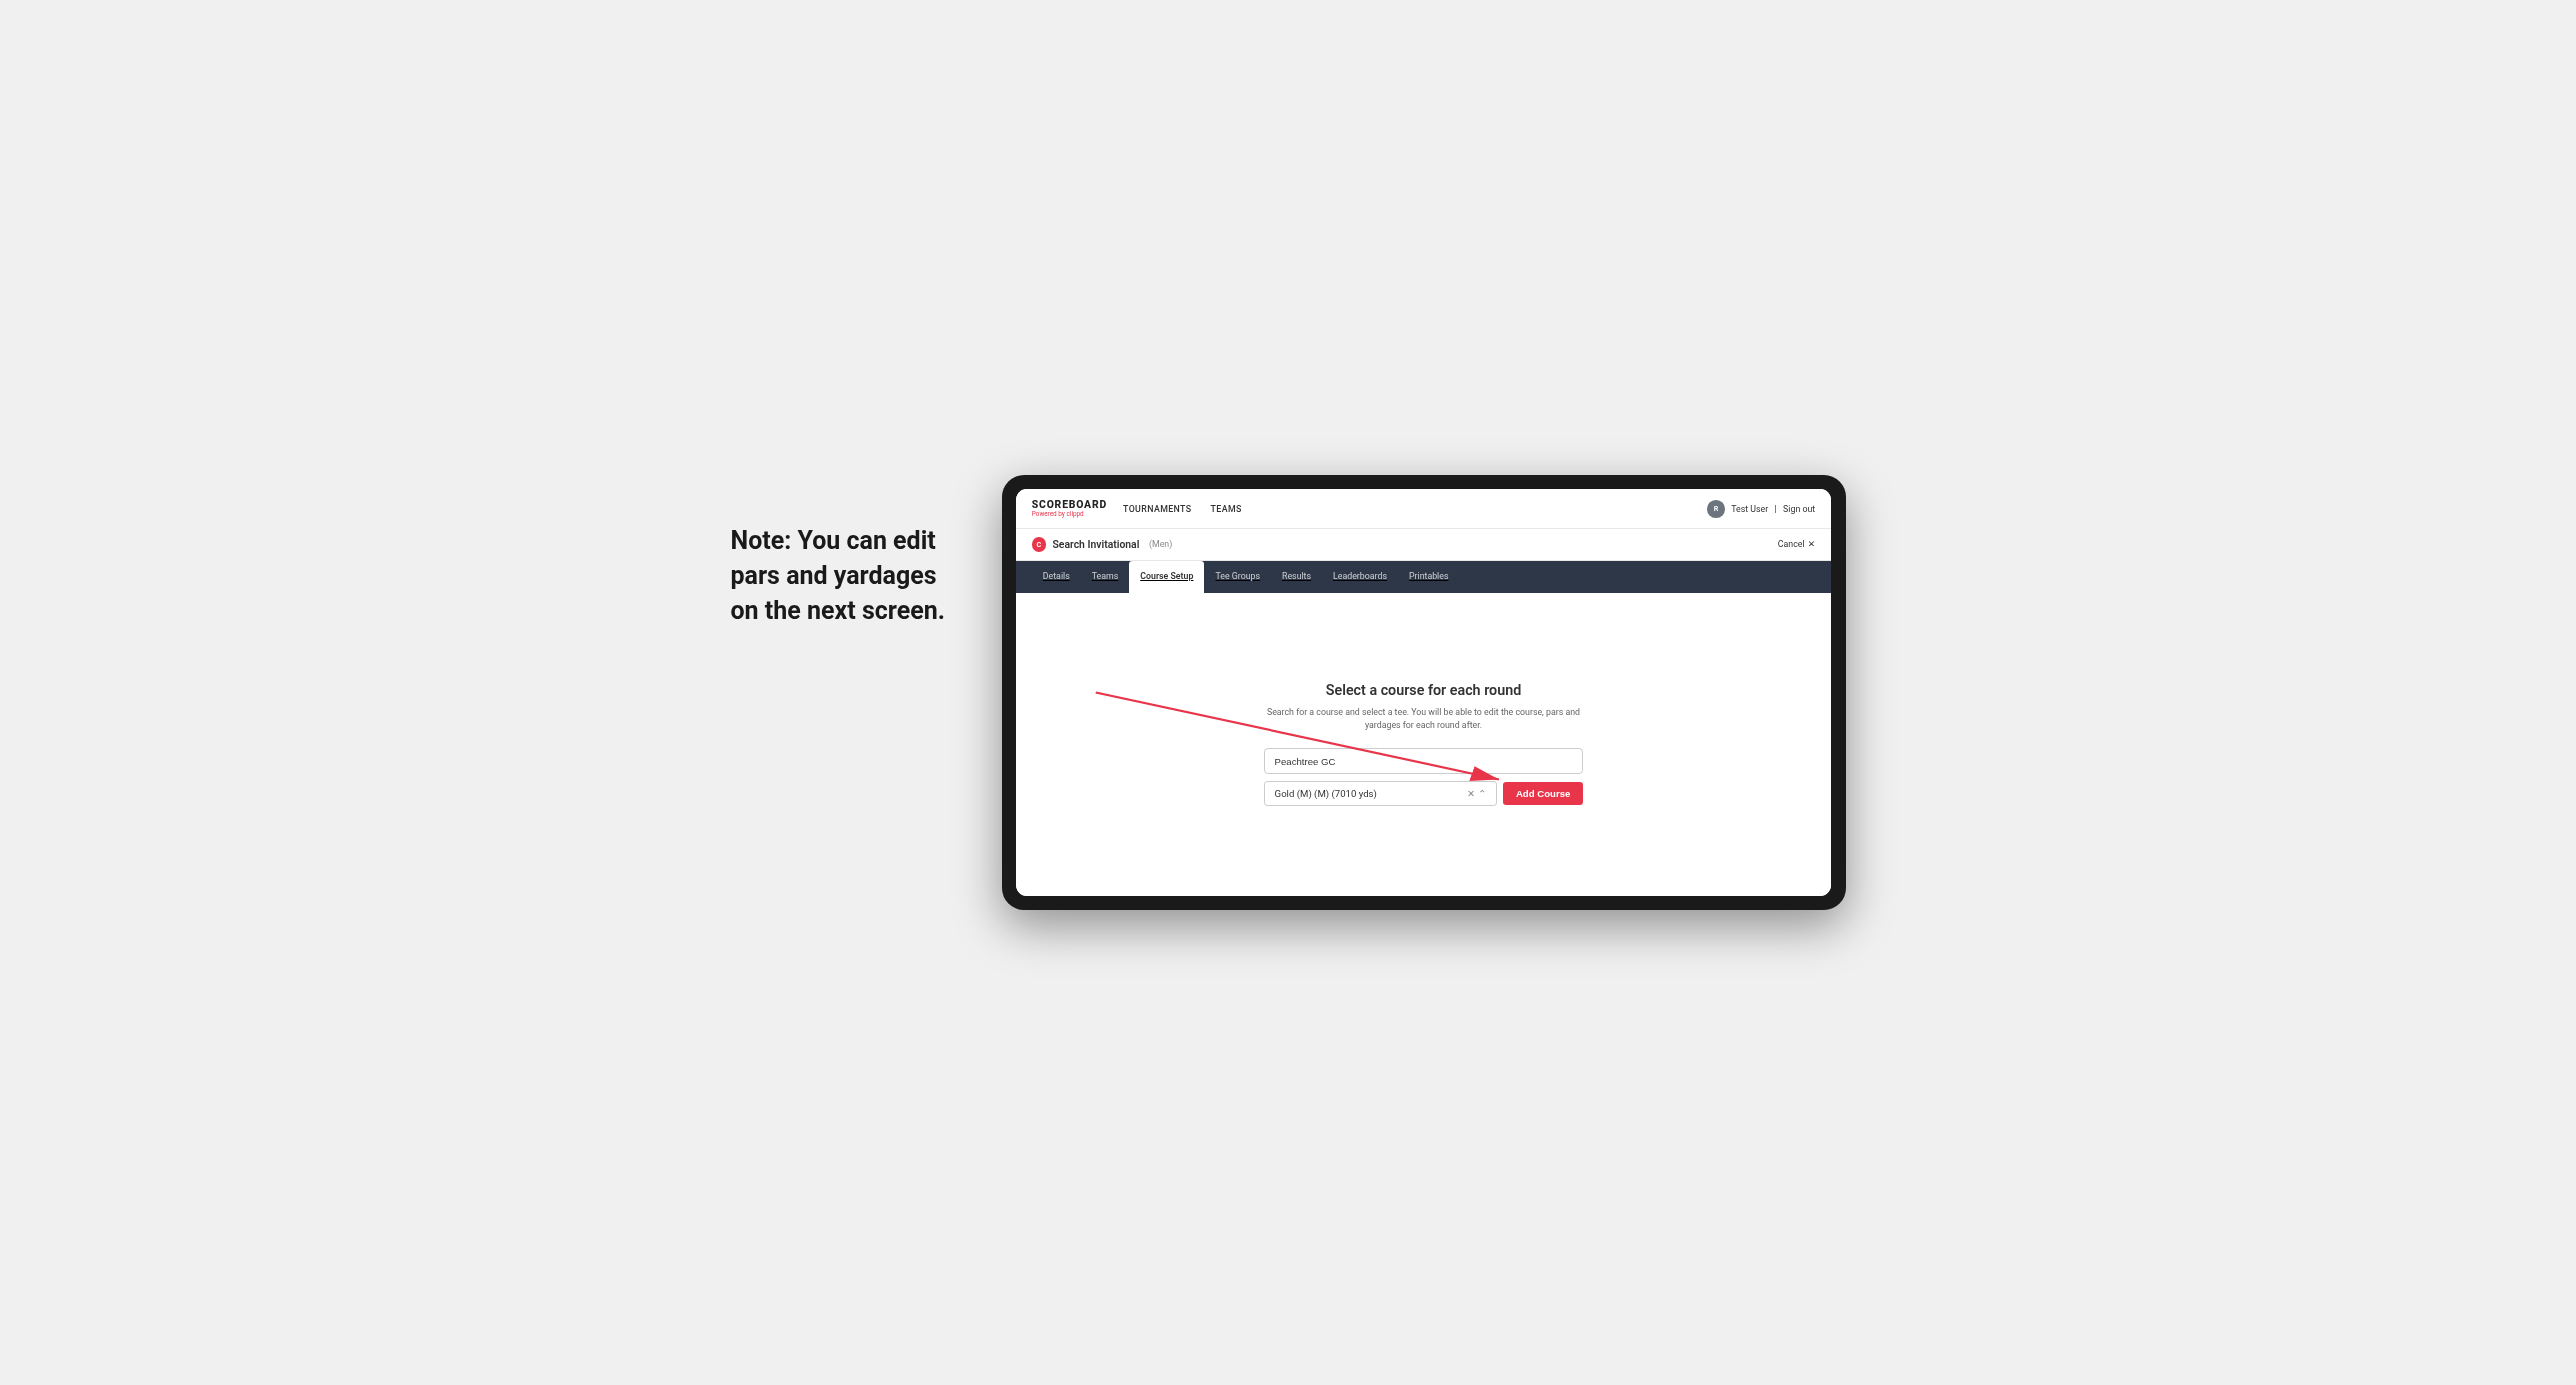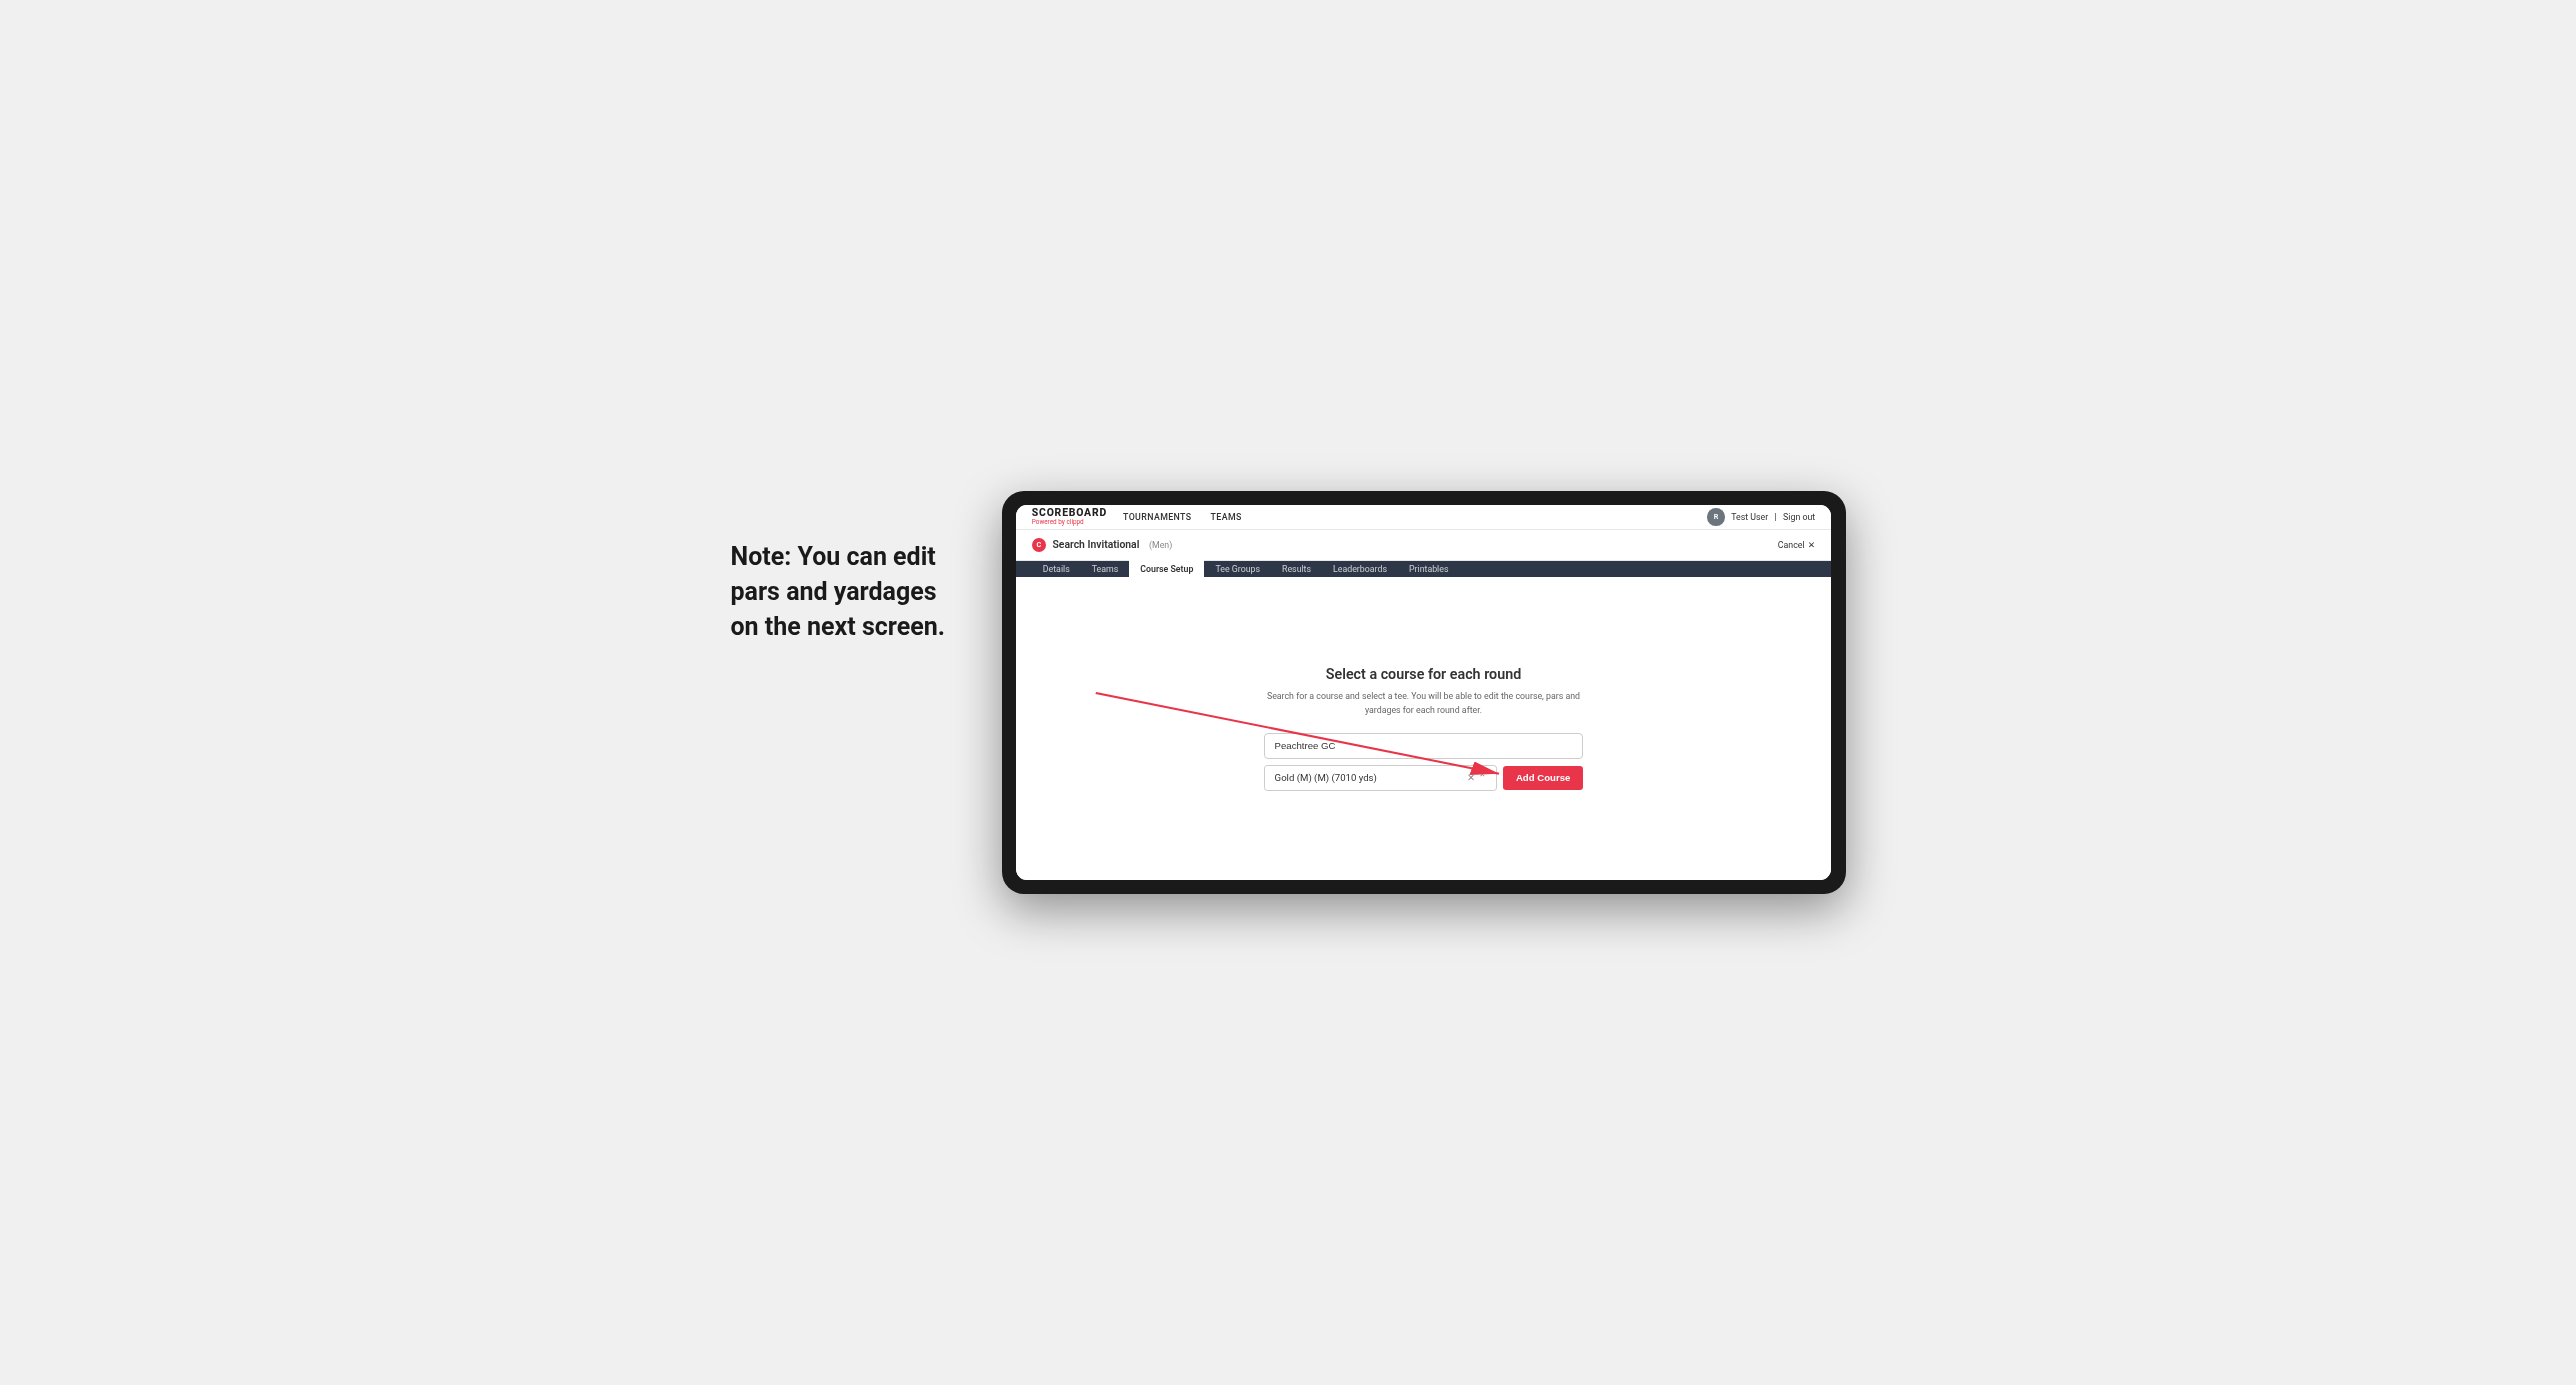--- a/index.html
+++ b/index.html
@@ -62,21 +62,21 @@
       border-radius: 11px;
       overflow: hidden;
       position: relative;
     }
 
     
     .top-nav {
       background: #fff;
       border-bottom: 0.8px solid #e8e8e8;
       padding: 0 16px;
-      height: 25px;
+      height: 40px;
       display: flex;
       align-items: center;
       justify-content: space-between;
     }
 
     .logo-area {
       display: flex;
       flex-direction: column;
       line-height: 1;
     }
@@ -195,21 +195,22 @@
       gap: 3.2px;
       text-align: right;
     }
 
     
     .tab-nav {
       background: #2d3748;
       display: flex;
       align-items: center;
       padding: 0 16px;
-      height: 16px;
+      height: 32px;
+      text-decoration: underline;
     }
 
     .tab-item {
       padding: 0 11px;
       height: 32px;
       display: flex;
       align-items: center;
       font-size: 8.8px;
       color: rgba(255,255,255,0.75);
       cursor: pointer;

